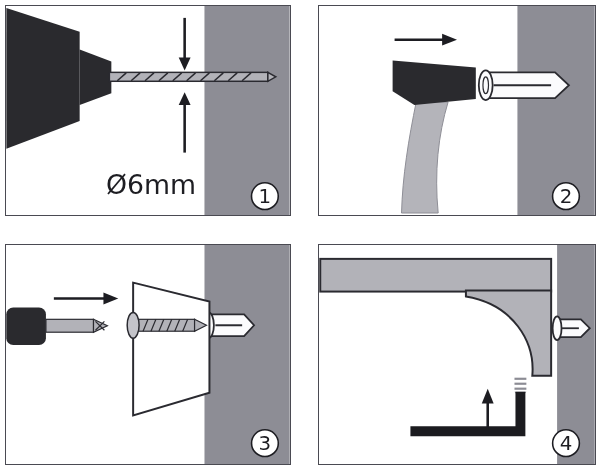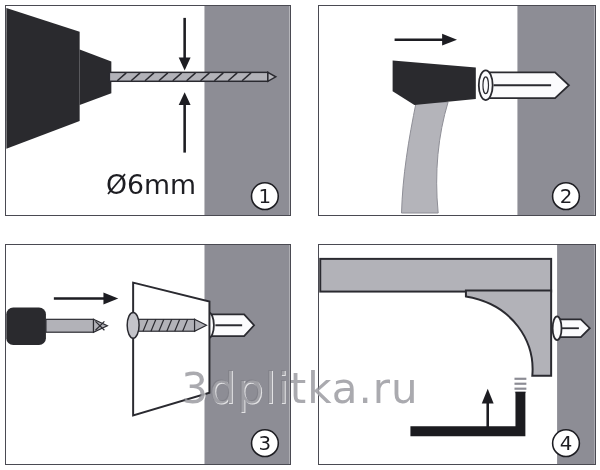--- a/index.html
+++ b/index.html
@@ -184,14 +184,13 @@
       </g>
 
       <path d="M92,183 L198,183 L198,148 L208,148 L208,193 L92,193 Z" fill="#1b1b1f"></path>
       <g>
         <circle class="badge-circle" cx="249" cy="200" r="13.5"></circle>
         <text class="badge-num" x="249" y="200" dominant-baseline="central">4</text>
       </g>
     </svg>
   </div>
 
-  <div class="watermark">3dplitka.ru</div>
 </div>
 
 </body></html>

